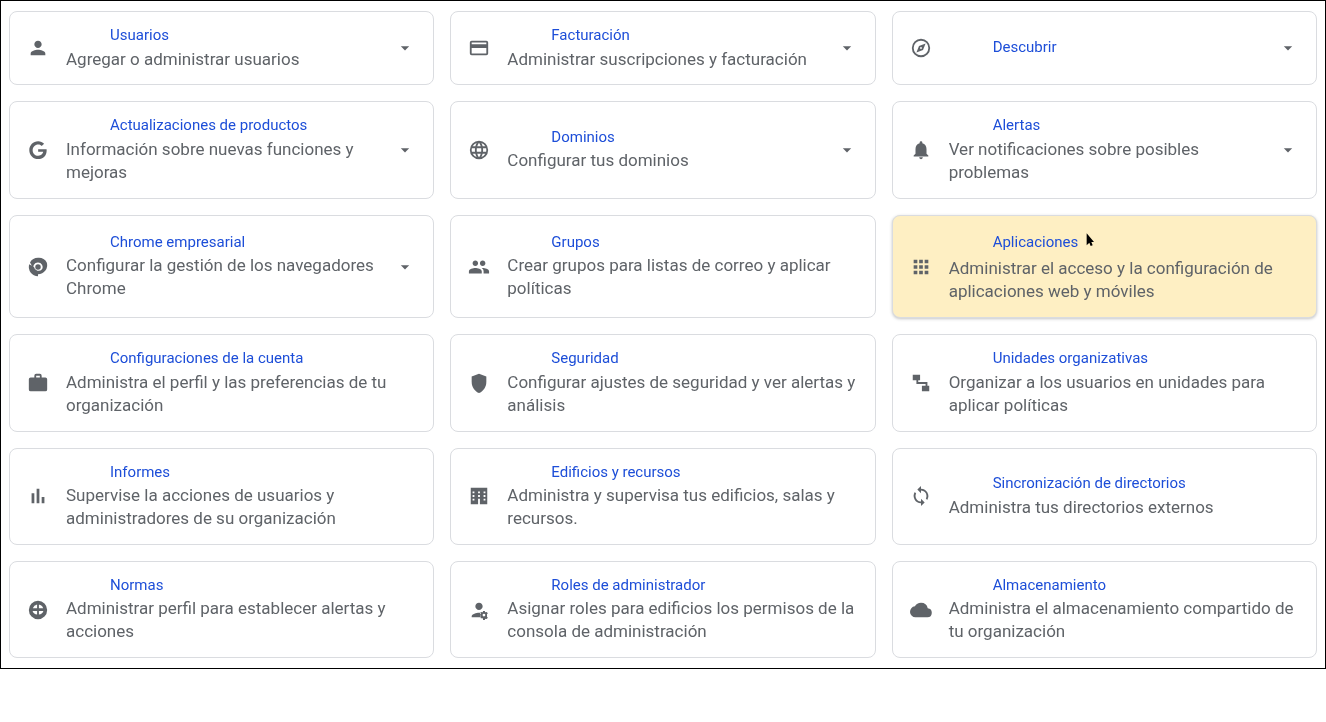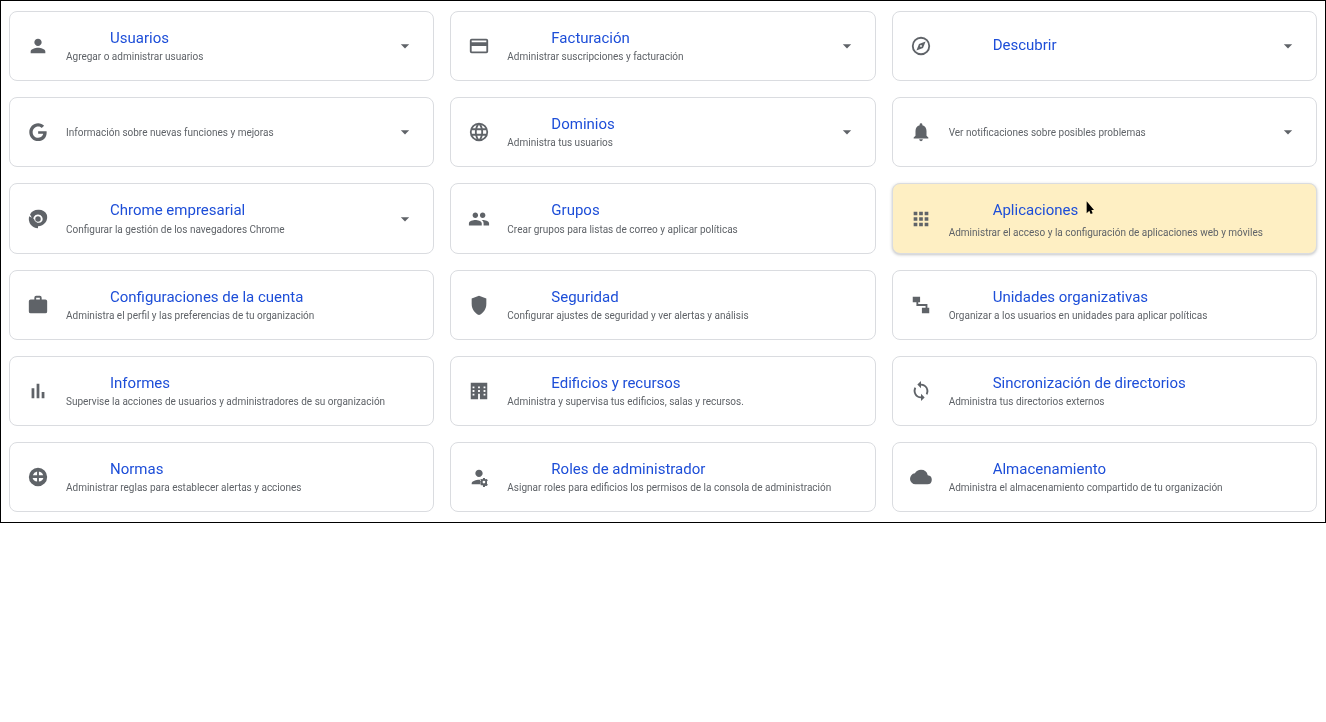--- a/index.html
+++ b/index.html
@@ -47,21 +47,21 @@
     font-size: 15px;
     color: #1d4ed8;
     font-weight: 400;
     line-height: 1.3;
     display: flex;
     align-items: center;
     gap: 4px;
     margin-left: 44px;
   }
   .desc {
-    font-size: 10px;
+    font-size: 17px;
     color: #5f6368;
     line-height: 1.35;
     margin-top: 2px;
   }
   .chevron {
     width: 24px; height:24px;
     color:#5f6368;
     flex: 0 0 24px;
     display:flex; align-items:center; justify-content:center;
   }
@@ -196,53 +196,59 @@
         </svg>
       </div>
     </div>
     <div class="card">
       <div class="icon-wrap">
         <svg viewBox="0 0 24 24">
           <use href="#i-google"></use>
         </svg>
       </div>
       <div class="text">
+        <div class="title">
+          <span>Actualizaciones de productos</span>
+        </div>
         <div class="desc">Información sobre nuevas funciones y mejoras</div>
       </div>
       <div class="chevron">
         <svg viewBox="0 0 24 24">
           <use href="#i-chevron"></use>
         </svg>
       </div>
     </div>
     <div class="card">
       <div class="icon-wrap">
         <svg viewBox="0 0 24 24">
           <use href="#i-globe"></use>
         </svg>
       </div>
       <div class="text">
         <div class="title">
           <span>Dominios</span>
         </div>
-        <div class="desc">Administra tus usuarios</div>
+        <div class="desc">Configurar tus dominios</div>
       </div>
       <div class="chevron">
         <svg viewBox="0 0 24 24">
           <use href="#i-chevron"></use>
         </svg>
       </div>
     </div>
     <div class="card">
       <div class="icon-wrap">
         <svg viewBox="0 0 24 24">
           <use href="#i-bell"></use>
         </svg>
       </div>
       <div class="text">
+        <div class="title">
+          <span>Alertas</span>
+        </div>
         <div class="desc">Ver notificaciones sobre posibles problemas</div>
       </div>
       <div class="chevron">
         <svg viewBox="0 0 24 24">
           <use href="#i-chevron"></use>
         </svg>
       </div>
     </div>
     <div class="card">
       <div class="icon-wrap">
@@ -372,21 +378,21 @@
     <div class="card">
       <div class="icon-wrap">
         <svg viewBox="0 0 24 24">
           <use href="#i-wheel"></use>
         </svg>
       </div>
       <div class="text">
         <div class="title">
           <span>Normas</span>
         </div>
-        <div class="desc">Administrar reglas para establecer alertas y acciones</div>
+        <div class="desc">Administrar perfil para establecer alertas y acciones</div>
       </div>
     </div>
     <div class="card">
       <div class="icon-wrap">
         <svg viewBox="0 0 24 24">
           <use href="#i-admin"></use>
         </svg>
       </div>
       <div class="text">
         <div class="title">

